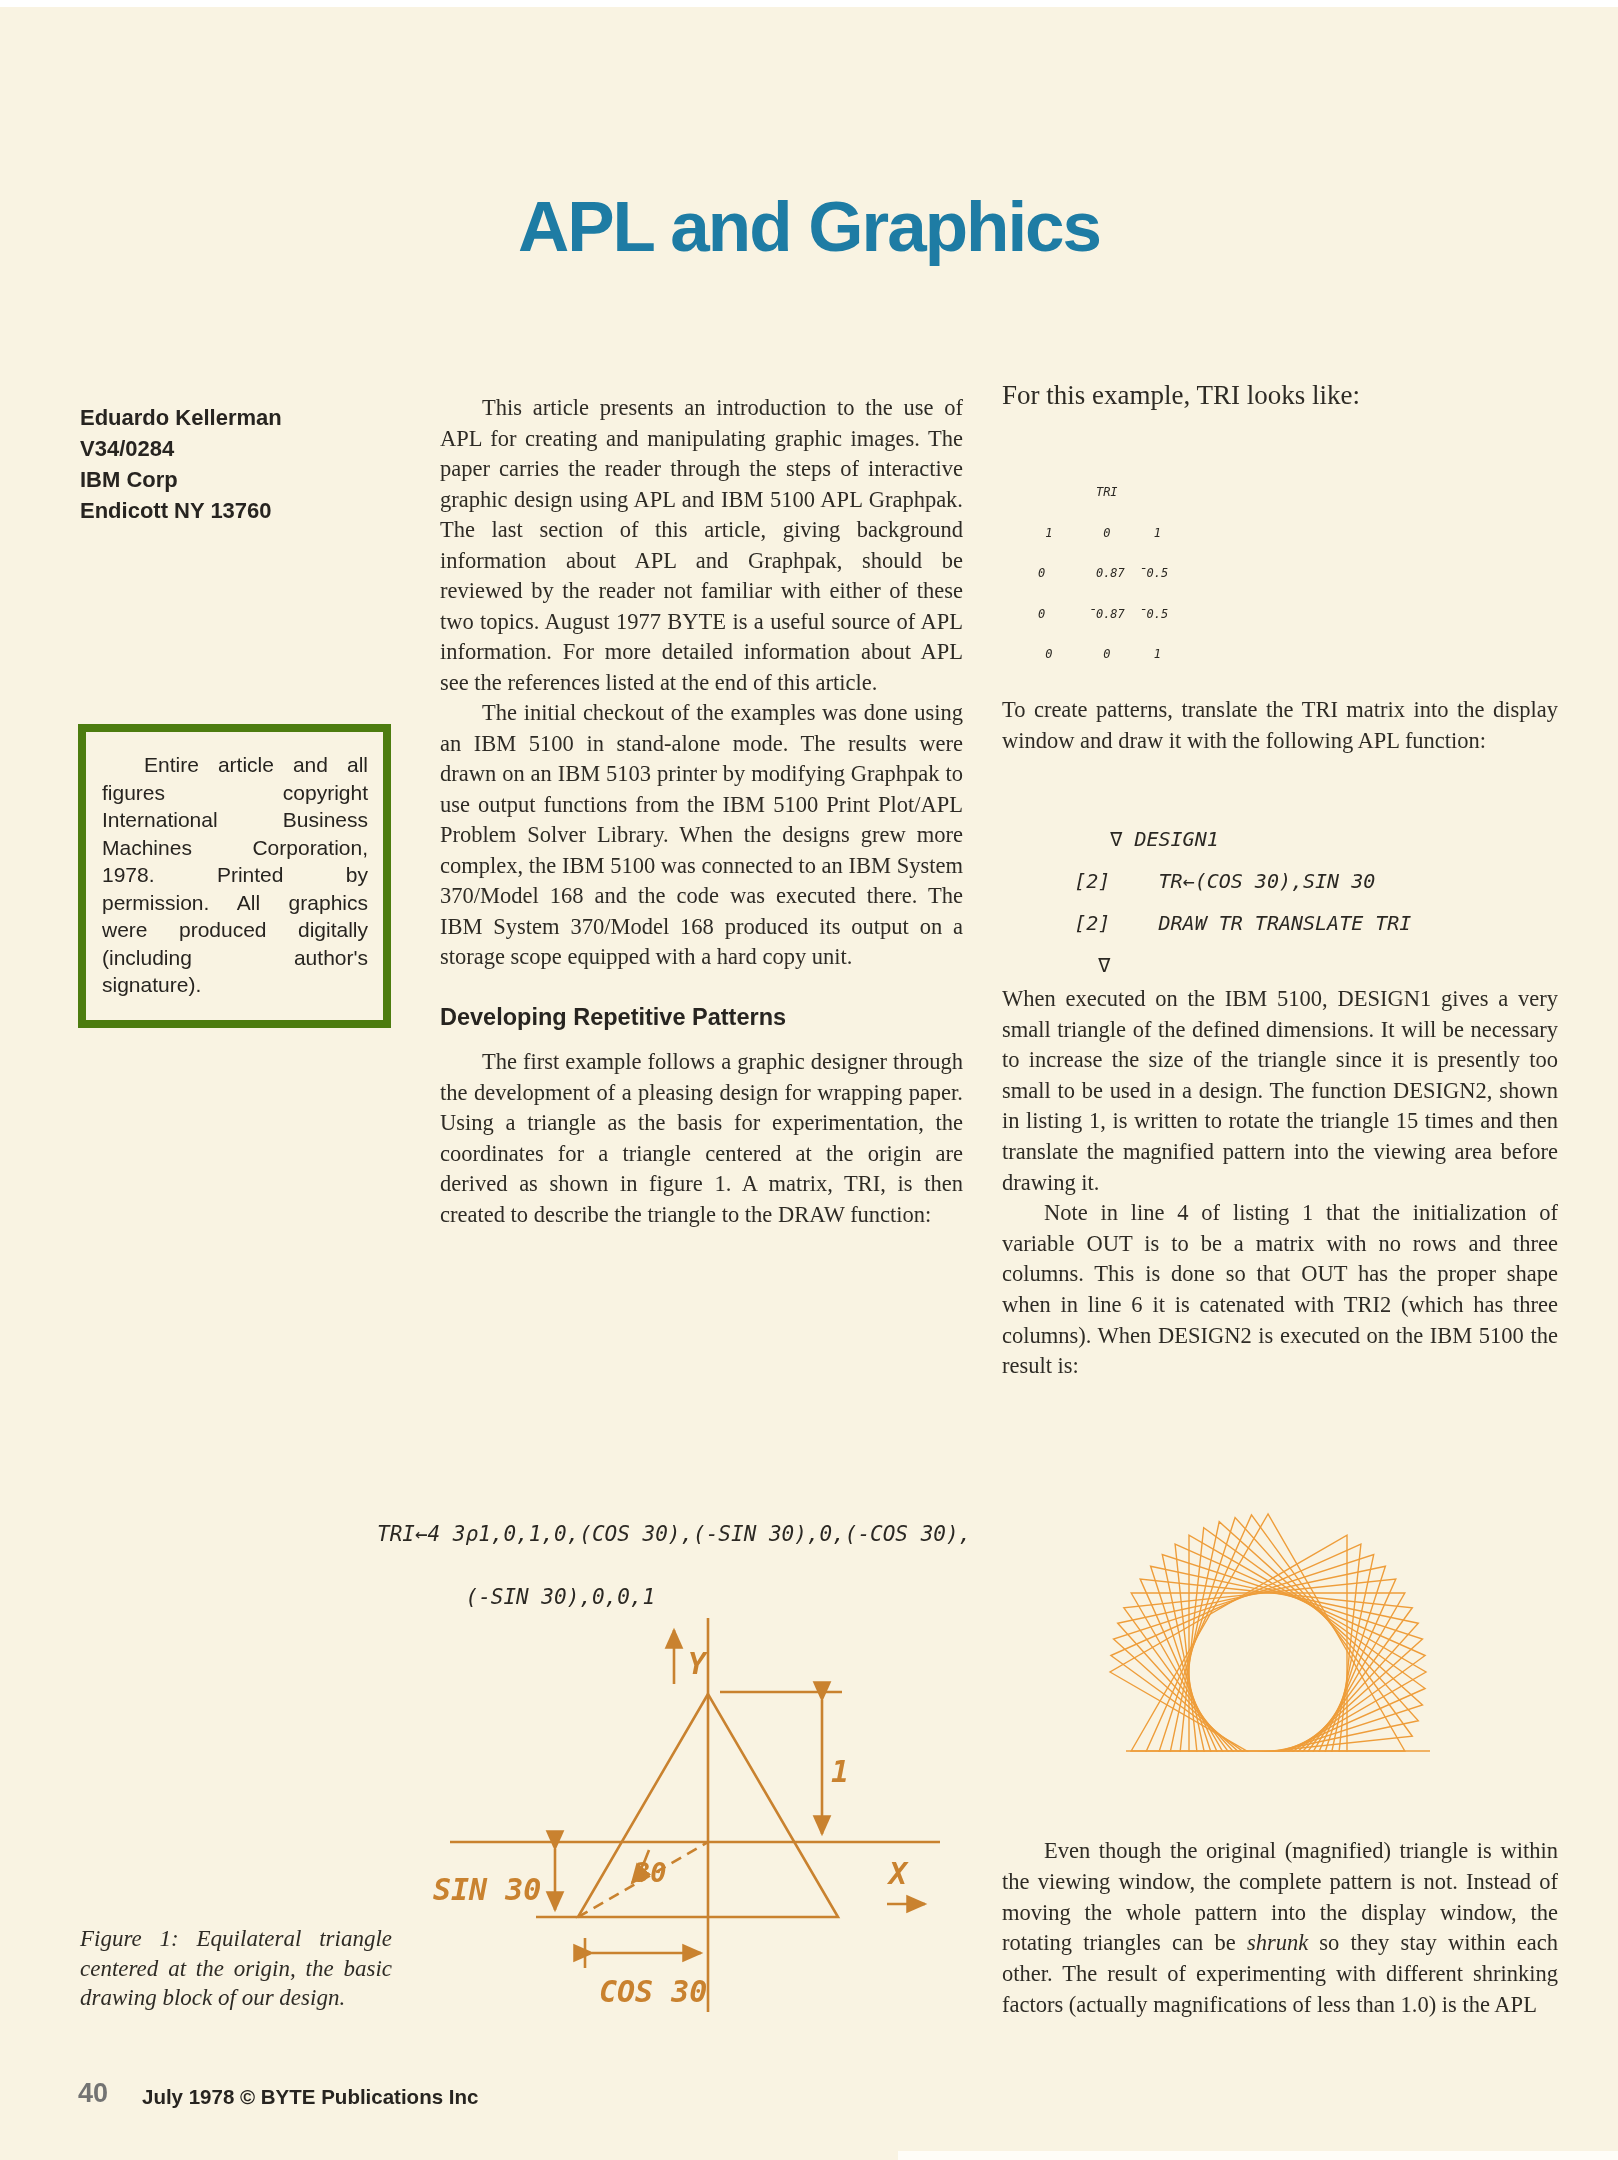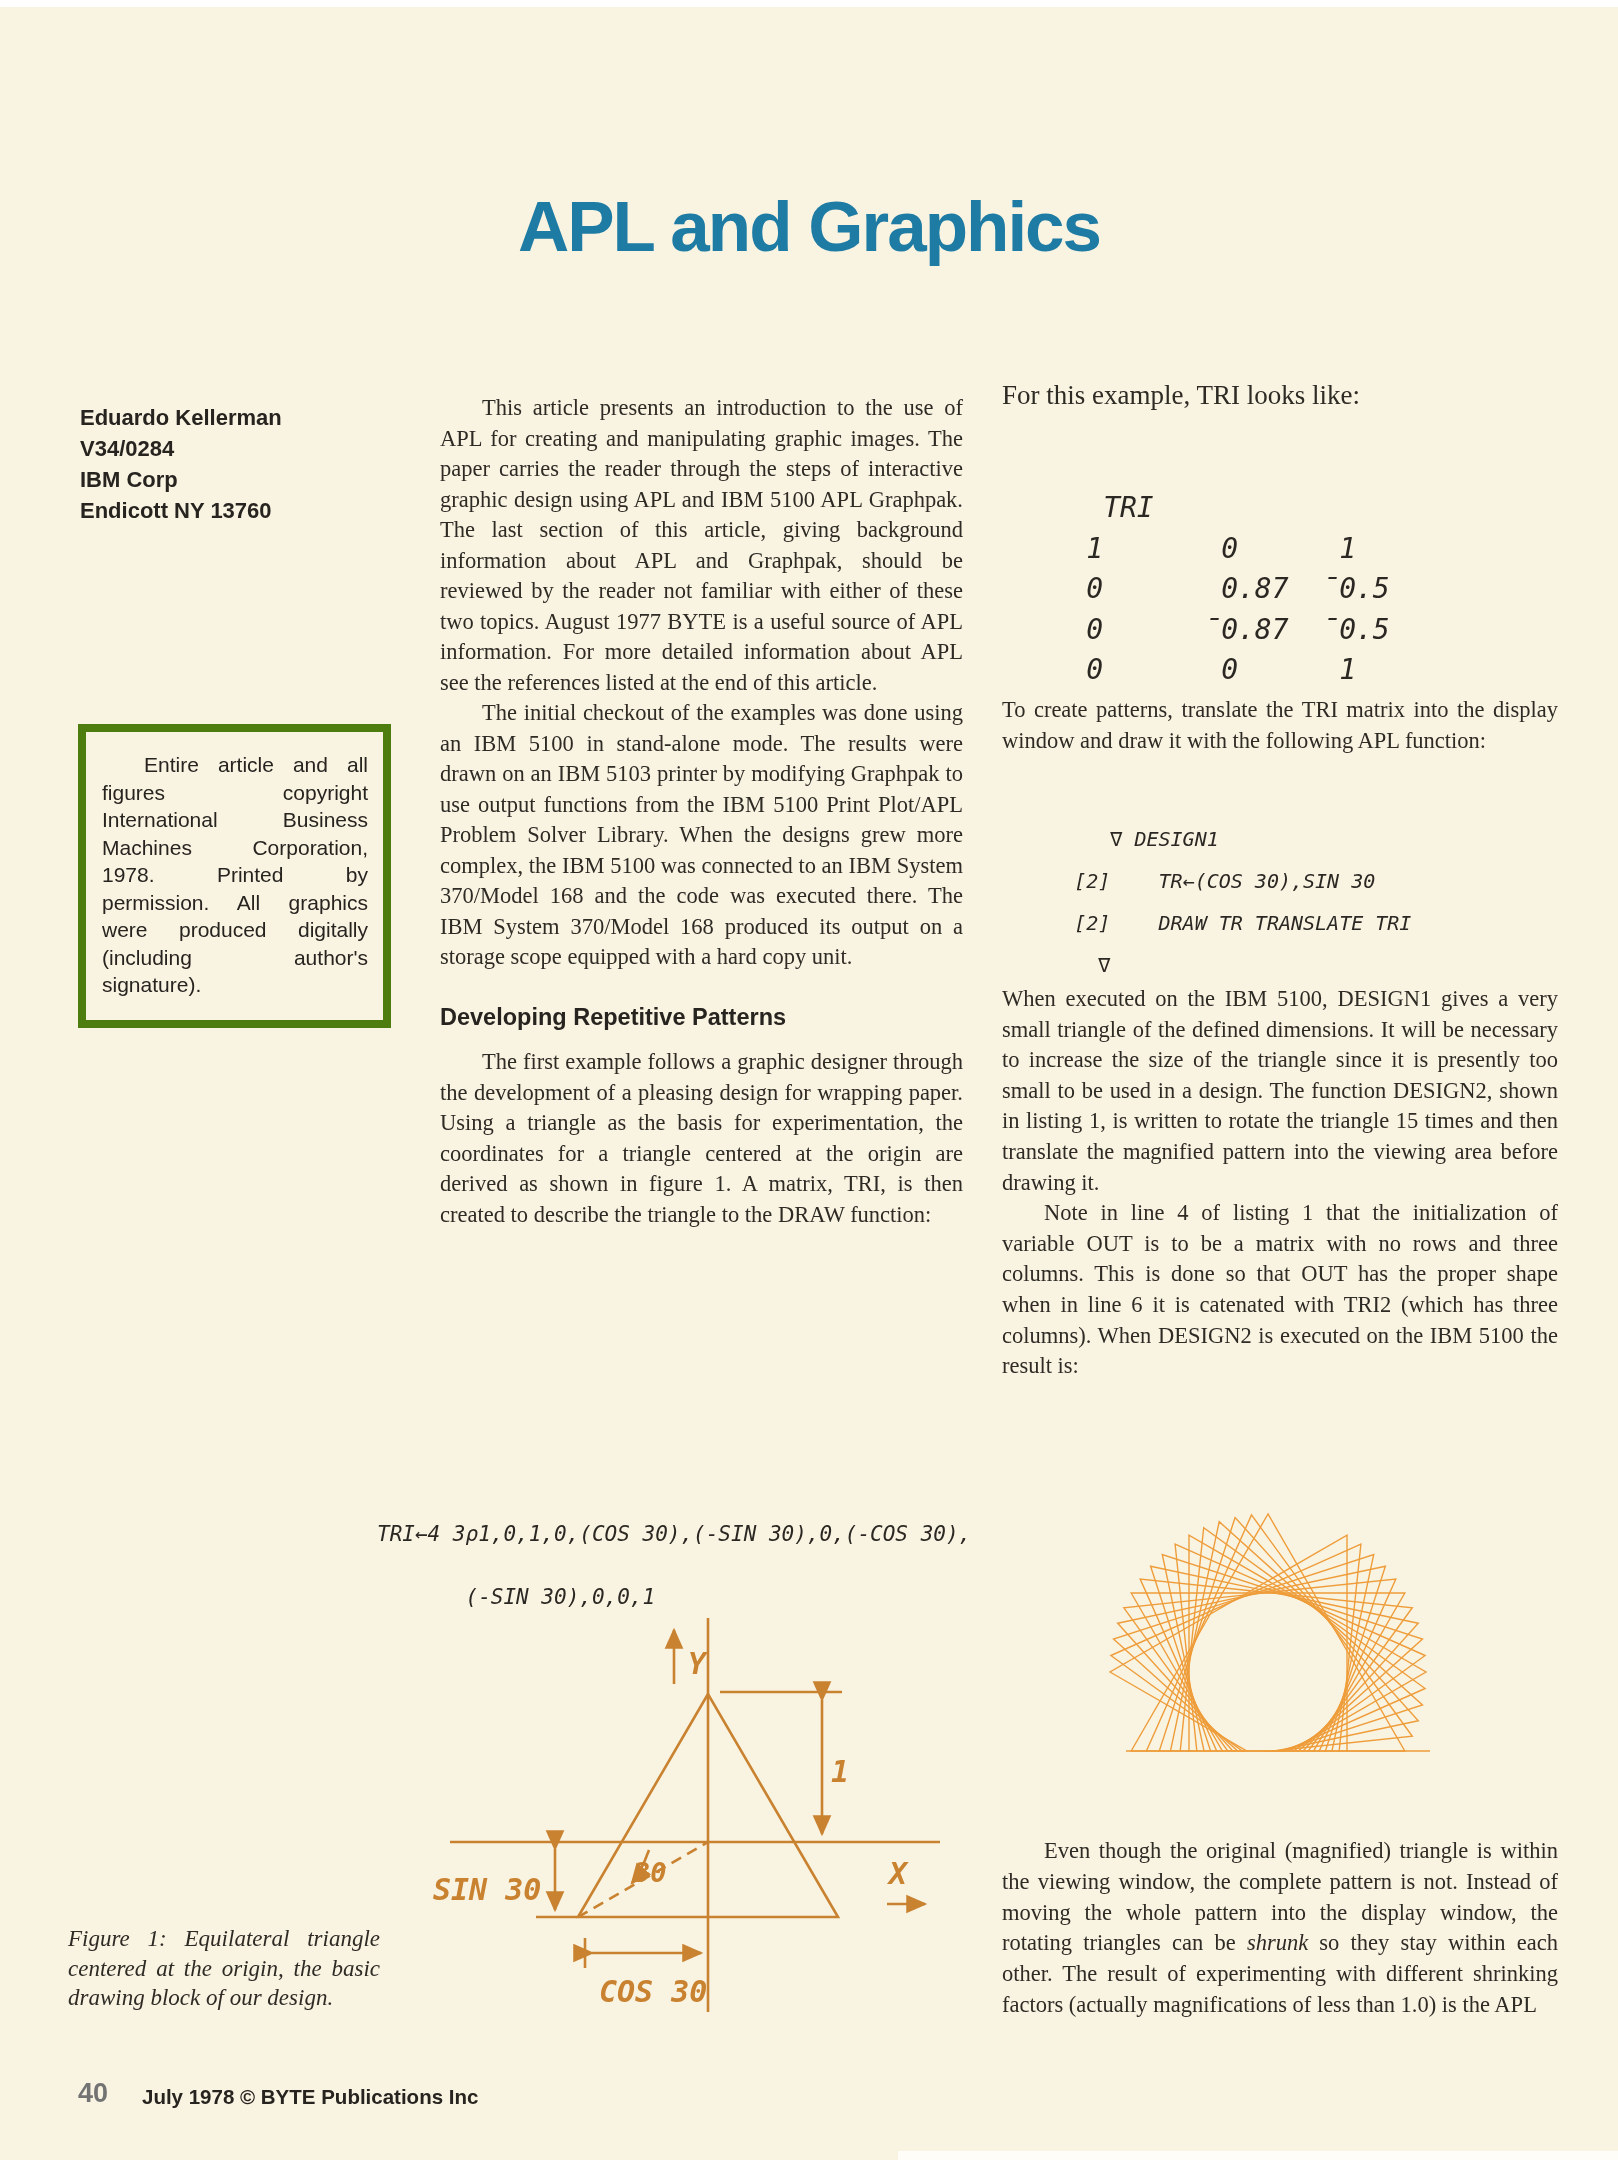--- a/index.html
+++ b/index.html
@@ -22,39 +22,39 @@
   .copybox div { text-indent:42px; }
 
   .colmid { position:absolute; left:440px; top:393px; width:523px;
             font-size:22.5px; line-height:30.5px; text-align:justify; }
   .colmid p { margin:0; text-indent:42px; }
   .h-section { font-family:"Liberation Sans", sans-serif; font-size:23.5px; font-weight:bold;
                margin:29px 0 15px 0; text-indent:0; text-align:left; color:#272420; }
 
   .apl { font-family:"DejaVu Sans Mono", monospace; font-style:italic; white-space:pre; color:#2b2823; }
   .code-tri  { position:absolute; left:377px;  top:1482px; font-size:21px; line-height:63px; }
-  .tri-out   { position:absolute; left:1002px; top:460px;  font-size:28px; line-height:40.5px; }
+  .tri-out   { position:absolute; left:1002px; top:460px;  font-size:12px; line-height:40.5px;text-align:center; }
   .design1   { position:absolute; left:1002px; top:798px;  font-size:20px; line-height:42px; }
 
   .r-intro    { position:absolute; left:1002px; top:380px;  width:556px; font-size:27px; }
   .r-translate{ position:absolute; left:1002px; top:695px;  width:556px; font-size:22.5px;
                 line-height:30.8px; text-align:justify; }
   .r-exec     { position:absolute; left:1002px; top:984px;  width:556px; font-size:22.5px;
                 line-height:30.6px; text-align:justify; }
   .r-exec p   { margin:0; }
   .r-exec p.indent { text-indent:42px; }
   .r-even     { position:absolute; left:1002px; top:1836px; width:556px; font-size:22.5px;
                 line-height:30.8px; text-align:justify; }
   .r-even p   { margin:0; text-indent:42px; }
   .r-even .ital { font-style:italic; }
 
   .fig1    { position:absolute; left:395px;  top:1582px; }
   .pattern { position:absolute; left:1086px; top:1486px; }
 
-  .caption { position:absolute; left:68px; top:1924px; width:312px; font-style:italic;
+  .caption { position:absolute; left:80px; top:1924px; width:312px; font-style:italic;
              font-size:23px; line-height:29.5px; text-align:justify; }
 
   .footer-num { position:absolute; left:78px;  top:2078px; font-family:"Liberation Sans", sans-serif;
                 font-weight:bold; font-size:27px; color:#737373; }
   .footer-pub { position:absolute; left:142px; top:2085px; font-family:"Liberation Sans", sans-serif;
                 font-weight:bold; font-size:20.5px; color:#272420; }
 
   .figtext { font-family:"DejaVu Sans Mono", monospace; font-weight:bold; font-style:italic; fill:#c9822f; }
 </style>
 </head>

